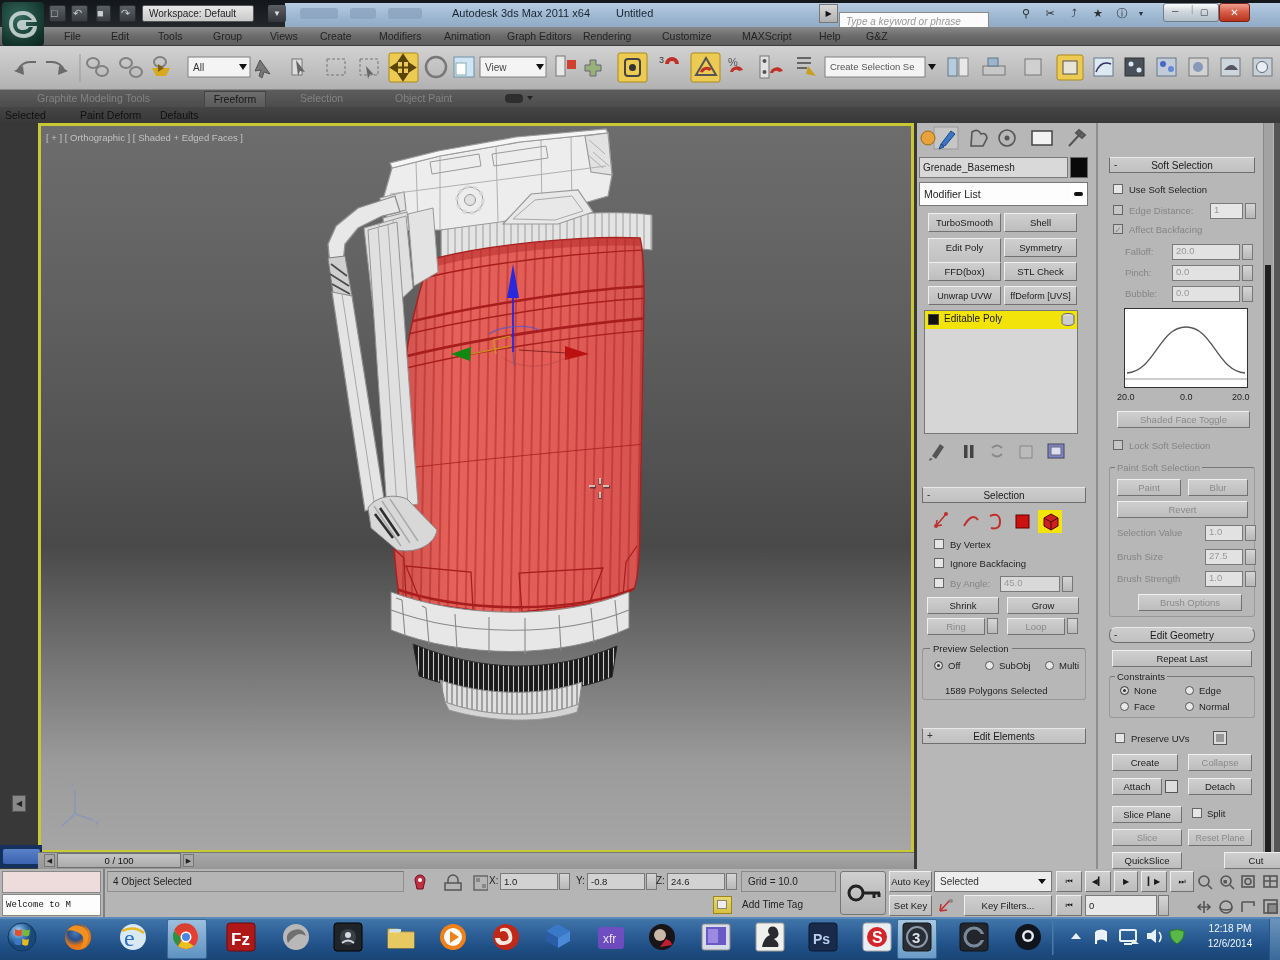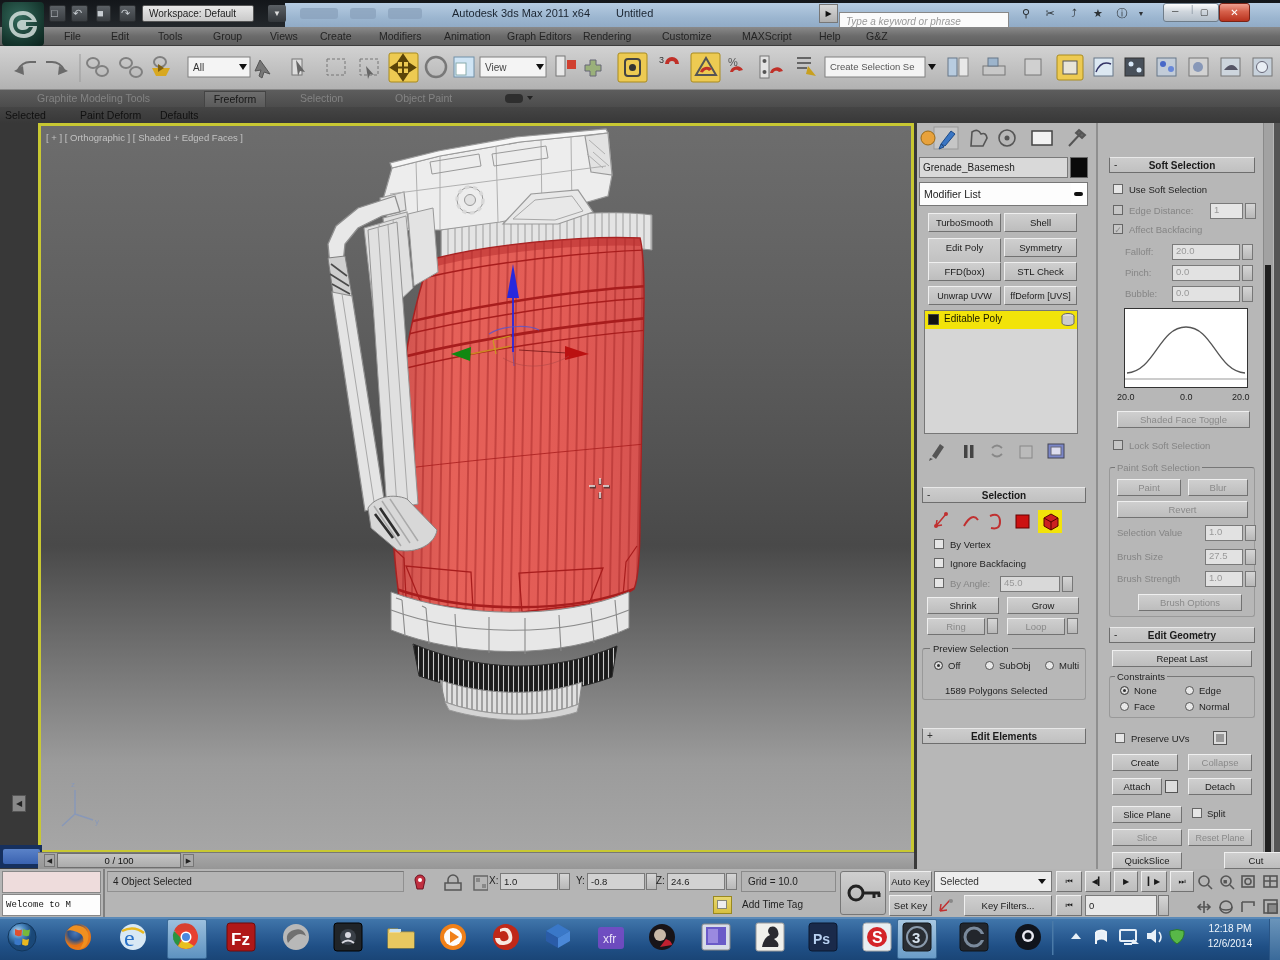--- a/index.html
+++ b/index.html
@@ -10,21 +10,21 @@
 #titlebar{left:0;top:0;width:1280px;height:27px;background:linear-gradient(#13161a,#23272b);}
 #titleblue{left:285px;top:3px;width:995px;height:24px;background:linear-gradient(#b6cce2,#9cb6d0 60%,#91abc6);}
 #logo{left:2px;top:2px;width:42px;height:44px;background:radial-gradient(circle at 40% 35%,#33695b,#16382f 65%,#0b221c);border-radius:4px;z-index:5;}
 .qat{top:5px;height:17px;background:linear-gradient(#5a5f64,#3a3e42);border:1px solid #2a2d30;border-radius:2px;}
 .ticon{top:7px;color:#c8cdd2;font-size:11px;line-height:13px;text-align:center;}
 #wsbox{left:142px;top:5px;width:112px;height:17px;background:linear-gradient(#e8e8e8,#c9c9c9);border:1px solid #555;border-radius:2px;font-size:10px;color:#222;line-height:16px;padding-left:6px;}
 #wsarr{left:268px;top:5px;width:18px;height:17px;background:linear-gradient(#5a5f64,#33373b);border-radius:2px;color:#ddd;font-size:8px;text-align:center;line-height:17px;}
 .titletxt{top:7px;font-size:11px;color:#1a2430;}
 .blob{top:8px;height:11px;background:#8ba3bd;border-radius:3px;opacity:.8;}
 #searchbtn{left:819px;top:4px;width:19px;height:19px;background:linear-gradient(#d8d8d8,#b0b0b0);border:1px solid #777;color:#111;font-size:8px;text-align:center;line-height:18px;}
-#searchbox{left:839px;top:12px;width:170px;height:19px;background:#fbfbfb;border:1px solid #888;font-size:10px;color:#999;font-style:italic;line-height:17px;padding-left:6px;}
+#searchbox{left:839px;top:12px;width:150px;height:19px;background:#fbfbfb;border:1px solid #888;font-size:10px;color:#999;font-style:italic;line-height:17px;padding-left:6px;}
 .tbicon{top:6px;width:16px;height:15px;color:#2c3135;font-size:11px;text-align:center;line-height:15px;}
 #winbtns{left:1163px;top:3px;width:56px;height:19px;background:linear-gradient(#fdfdfd,#cfd6dd 45%,#b3bec9);border:1px solid #6f7d8a;border-radius:3px;color:#333;font-size:9px;}
 #closebtn{left:1219px;top:3px;width:31px;height:19px;background:linear-gradient(#f0a090,#d6604a 45%,#b8321e);border:1px solid #7a2417;border-radius:3px;color:#fff;font-size:10px;text-align:center;line-height:18px;}
 
 #menubar{left:0;top:27px;width:1280px;height:19px;background:linear-gradient(#8a8a8a,#6b6b6b 50%,#5f5f5f);border-bottom:1px solid #3c3c3c;}
 .menu{top:30px;font-size:10.5px;color:#242424;}
 
 #toolbar{left:0;top:46px;width:1280px;height:44px;background:linear-gradient(#d2d2d2,#bfbfbf 60%,#b2b2b2);border-bottom:1px solid #8a8a8a;}
 .droparr{position:absolute;right:4px;top:7px;width:0;height:0;border-left:4px solid transparent;border-right:4px solid transparent;border-top:5px solid #111;}
 
@@ -32,21 +32,21 @@
 .rtab{top:92px;font-size:10.5px;color:#838383;}
 #rtabactive{left:204px;top:91px;width:62px;height:16px;background:linear-gradient(#6e6e6e,#5a5a5a);border:1px solid #444;border-bottom:none;text-align:center;color:#171717;font-size:10.5px;line-height:15px;}
 #ribbon2{left:0;top:107px;width:1280px;height:16px;background:linear-gradient(#454545,#383838);}
 .r2{top:2px;font-size:10.5px;color:#101010;}
 
 #leftstrip{left:0;top:123px;width:38px;height:729px;background:#383838;}
 #viewport{left:38px;top:123px;width:876px;height:730px;border:3px solid #c8c832;background:linear-gradient(#6d6d6d 0%,#5e5e5e 28%,#535353 45%,#494949 58%,#7a7a7a 76%,#9b9b9b 88%,#a6a6a6 100%);}
 #gapright{left:914px;top:123px;width:3px;height:730px;background:#383838;}
 
 #cpanel{left:917px;top:123px;width:363px;height:746px;background:#b7b7b7;}
-.hdr{background:linear-gradient(#cdcdcd,#c0c0c0);border:1px solid #6e6e6e;border-top-color:#e8e8e8;font-size:10px;color:#1a1a1a;text-align:center;height:16px;line-height:15px;font-weight:bold;}
+.hdr{background:linear-gradient(#cdcdcd,#c0c0c0);border:1px solid #6e6e6e;border-top-color:#e8e8e8;font-size:10px;color:#1a1a1a;text-align:center;height:16px;line-height:15px;}
 .btn{background:linear-gradient(#cfcfcf,#bdbdbd);border:1px solid #727272;border-top-color:#efefef;border-left-color:#efefef;font-size:9.5px;color:#1a1a1a;text-align:center;}
 .btng{color:#8a8a8a;}
 .fld{background:#d9d9d9;border:1px solid #7a7a7a;font-size:9.5px;color:#222;padding-left:3px;}
 .cb{width:10px;height:10px;background:#e6e6e6;border:1px solid #666;}
 .lbl{font-size:9.5px;color:#1f1f1f;}
 .lblg{font-size:9.5px;color:#858585;}
 .spin{width:11px;height:16px;background:linear-gradient(#d5d5d5,#b8b8b8);border:1px solid #777;}
 .grp{border:1px solid #999;border-top-color:#777;border-radius:3px;}
 .radio{width:9px;height:9px;border-radius:50%;background:#e8e8e8;border:1px solid #555;}
 
@@ -476,21 +476,21 @@
 <div class="abs fld" style="left:1205px;top:525px;width:38px;height:16px;color:#999;background:#e2e2e2;">1.0</div>
 <div class="abs spin" style="left:1245px;top:525px;"></div>
 <div class="abs lblg" style="left:1117px;top:551px;">Brush Size</div>
 <div class="abs fld" style="left:1205px;top:549px;width:38px;height:16px;color:#999;background:#e2e2e2;">27.5</div>
 <div class="abs spin" style="left:1245px;top:549px;"></div>
 <div class="abs lblg" style="left:1117px;top:573px;">Brush Strength</div>
 <div class="abs fld" style="left:1205px;top:571px;width:38px;height:16px;color:#999;background:#e2e2e2;">1.0</div>
 <div class="abs spin" style="left:1245px;top:571px;"></div>
 <div class="abs btn btng" style="left:1138px;top:594px;width:104px;height:17px;line-height:16px;">Brush Options</div>
 
-<div class="abs hdr" style="left:1109px;top:627px;width:146px;">Edit Geometry</div>
+<div class="abs hdr" style="left:1109px;top:627px;width:146px;border-radius:7px;">Edit Geometry</div>
 <div class="abs" style="left:1114px;top:629px;font-size:10px;color:#333;">-</div>
 <div class="abs btn" style="left:1112px;top:650px;width:140px;height:17px;line-height:16px;">Repeat Last</div>
 <div class="abs grp" style="left:1109px;top:676px;width:146px;height:42px;"></div>
 <div class="abs lbl" style="left:1115px;top:671px;background:#b7b7b7;padding:0 2px;">Constraints</div>
 <div class="abs radio" style="left:1120px;top:686px;background:#333;box-shadow:inset 0 0 0 2px #ddd;"></div>
 <div class="abs lbl" style="left:1134px;top:685px;">None</div>
 <div class="abs radio" style="left:1185px;top:686px;"></div>
 <div class="abs lbl" style="left:1199px;top:685px;">Edge</div>
 <div class="abs radio" style="left:1120px;top:702px;"></div>
 <div class="abs lbl" style="left:1134px;top:701px;">Face</div>

